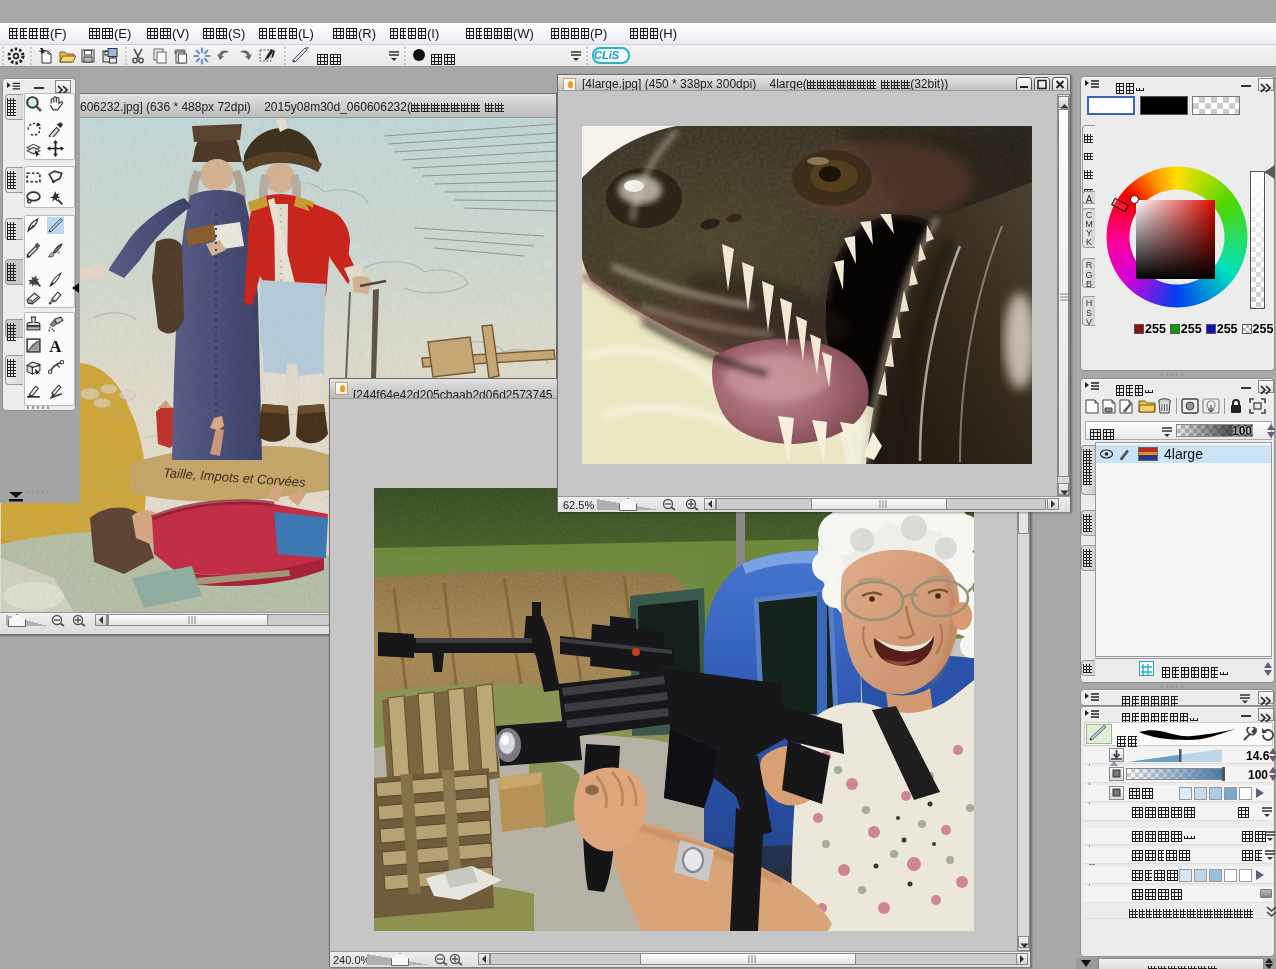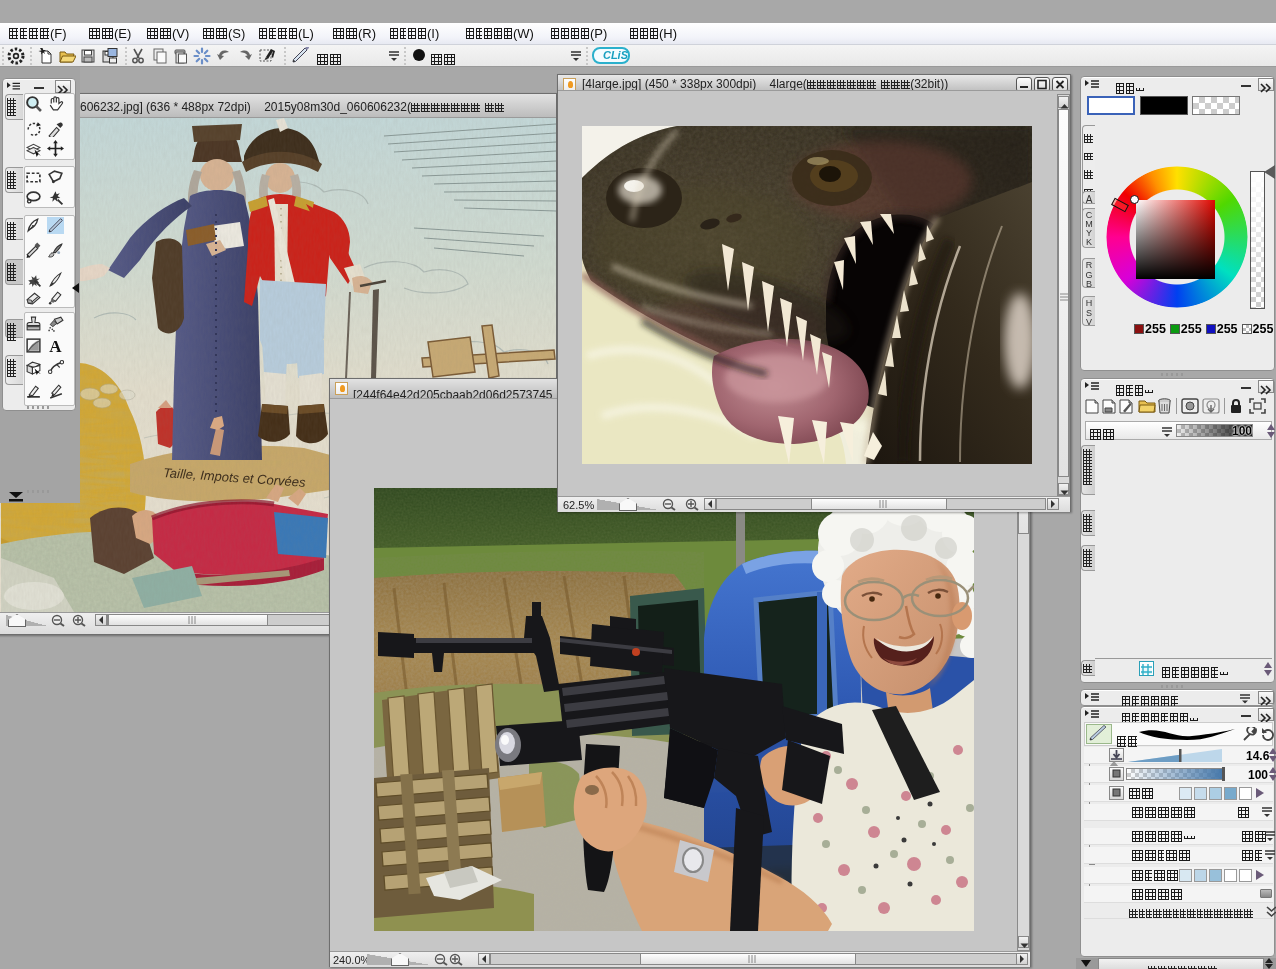--- a/index.html
+++ b/index.html
@@ -153,21 +153,21 @@
         <path d="M3 8h6L6 11z" fill="#333"></path>
       </svg>
     <div class="tsep" style="left:403px"></div>
     <div style="position:absolute;left:413px;top:4px;width:12px;height:12px;border-radius:50%;background:#111"></div>
     <div style="position:absolute;left:430px;top:5px"><span class="k"></span><span class="k"></span></div>
     <svg class="tico" style="left:570px;top:5px;width:12px;height:12px" viewBox="0 0 12 12">
         <path d="M1 2h10M1 5h10" stroke="#333" stroke-width="1.6"></path>
         <path d="M3 8h6L6 11z" fill="#333"></path>
       </svg>
     <div class="tsep" style="left:585px"></div>
-    <div style="position:absolute;left:592px;top:2px;width:38px;height:17px;border:2px solid #2ab0cc;border-radius:8px;background:#f4fcff;color:#18a0c0;font-weight:bold;font-style:italic;font-size:11px;text-align:right;line-height:13px">CLiS</div>
+    <div style="position:absolute;left:592px;top:2px;width:38px;height:17px;border:2px solid #2ab0cc;border-radius:8px;background:#f4fcff;color:#18a0c0;font-weight:bold;font-style:italic;font-size:11px;text-align:left;line-height:13px">CLiS</div>
   </div>
 
   <div id="workspace" class="abs" style="left:0;top:67px;width:1276px;height:902px;background:#a8a8a8;overflow:hidden">
 
     <div id="win1" class="docwin" style="left:-57px;top:26px;width:614px;height:542px">
       <div class="doctitle" style="height:24px;background:linear-gradient(#e2e2e2,#bcbcbc)">
         <div class="ttext" style="left:136px;top:6px">606232.jpg] (636 * 488px 72dpi)&nbsp;&nbsp;&nbsp;&nbsp;2015y08m30d_060606232(<span class="k s"></span><span class="k s"></span><span class="k s"></span><span class="k s"></span><span class="k s"></span><span class="k s"></span><span class="k s"></span>&nbsp;<span class="k s"></span><span class="k s"></span></div>
       </div>
       <div id="frenchholder" style="position:absolute;left:0;top:24px;width:612px;height:494px;overflow:hidden">
         <svg width="612" height="494" viewBox="0 0 612 494">
@@ -1137,20 +1137,33 @@
           </div>
         <div class="ltab" style="top:131px;height:26px">
             <i class="k s"></i>
             <i class="k s"></i>
           </div>
         <div class="ltab" style="top:166px;height:26px">
             <i class="k s"></i>
             <i class="k s"></i>
           </div>
 
+        <div style="position:absolute;left:14px;top:63px;width:177px;height:215px;background:#f6f6f6;border:1px solid #999">
+          <div style="position:absolute;left:0;top:2px;width:175px;height:18px;background:#cbe3f6">
+            <svg style="position:absolute;left:4px;top:4px" width="13" height="10" viewBox="0 0 13 10">
+                <ellipse cx="6.5" cy="5" rx="6" ry="4" fill="none" stroke="#222" stroke-width="1.2"></ellipse>
+                <circle cx="6.5" cy="5" r="1.8" fill="#222"></circle>
+              </svg>
+            <svg style="position:absolute;left:22px;top:3px" width="12" height="13" viewBox="0 0 12 13">
+                <path d="M2 11L9 2l1.5 1.5L4 12z" fill="#555" stroke="#333" stroke-width=".6"></path>
+              </svg>
+            <div style="position:absolute;left:42px;top:2px;width:20px;height:14px;border:1px solid #666;background:linear-gradient(#b03020 0 35%,#e09020 35% 60%,#283888 60%)"></div>
+            <div style="position:absolute;left:68px;top:1px;font-size:14px;color:#111">4large</div>
+          </div>
+        </div>
 
         <div class="ltab" style="top:281px;height:16px">
             <i class="k s"></i>
           </div>
         <div style="position:absolute;left:14px;top:279px;width:177px;height:20px;background:#ececec;border-top:1px solid #999">
           <div style="position:absolute;left:44px;top:2px;width:15px;height:15px;border:1px solid #2aa0b8;background:linear-gradient(#fff,#dff4f8);box-shadow:inset 0 0 0 1px #fff"><svg width="13" height="13" viewBox="0 0 13 13">
                 <path d="M3 1v11M8 1v11M1 4h11M1 9h11" stroke="#30b0c8" stroke-width="1.4"></path>
               </svg></div>
           <div style="position:absolute;left:66px;top:4px"><span class="k" style="width:8px"></span><span class="k" style="width:7px"></span><span class="k" style="width:8px"></span><span class="k" style="width:8px"></span><span class="k" style="width:8px"></span><span class="k" style="width:7px"></span><span class="k" style="width:8px;height:3px;vertical-align:2px"></span></div>
           <div class="spinner" style="left:168px;top:2px"></div>

